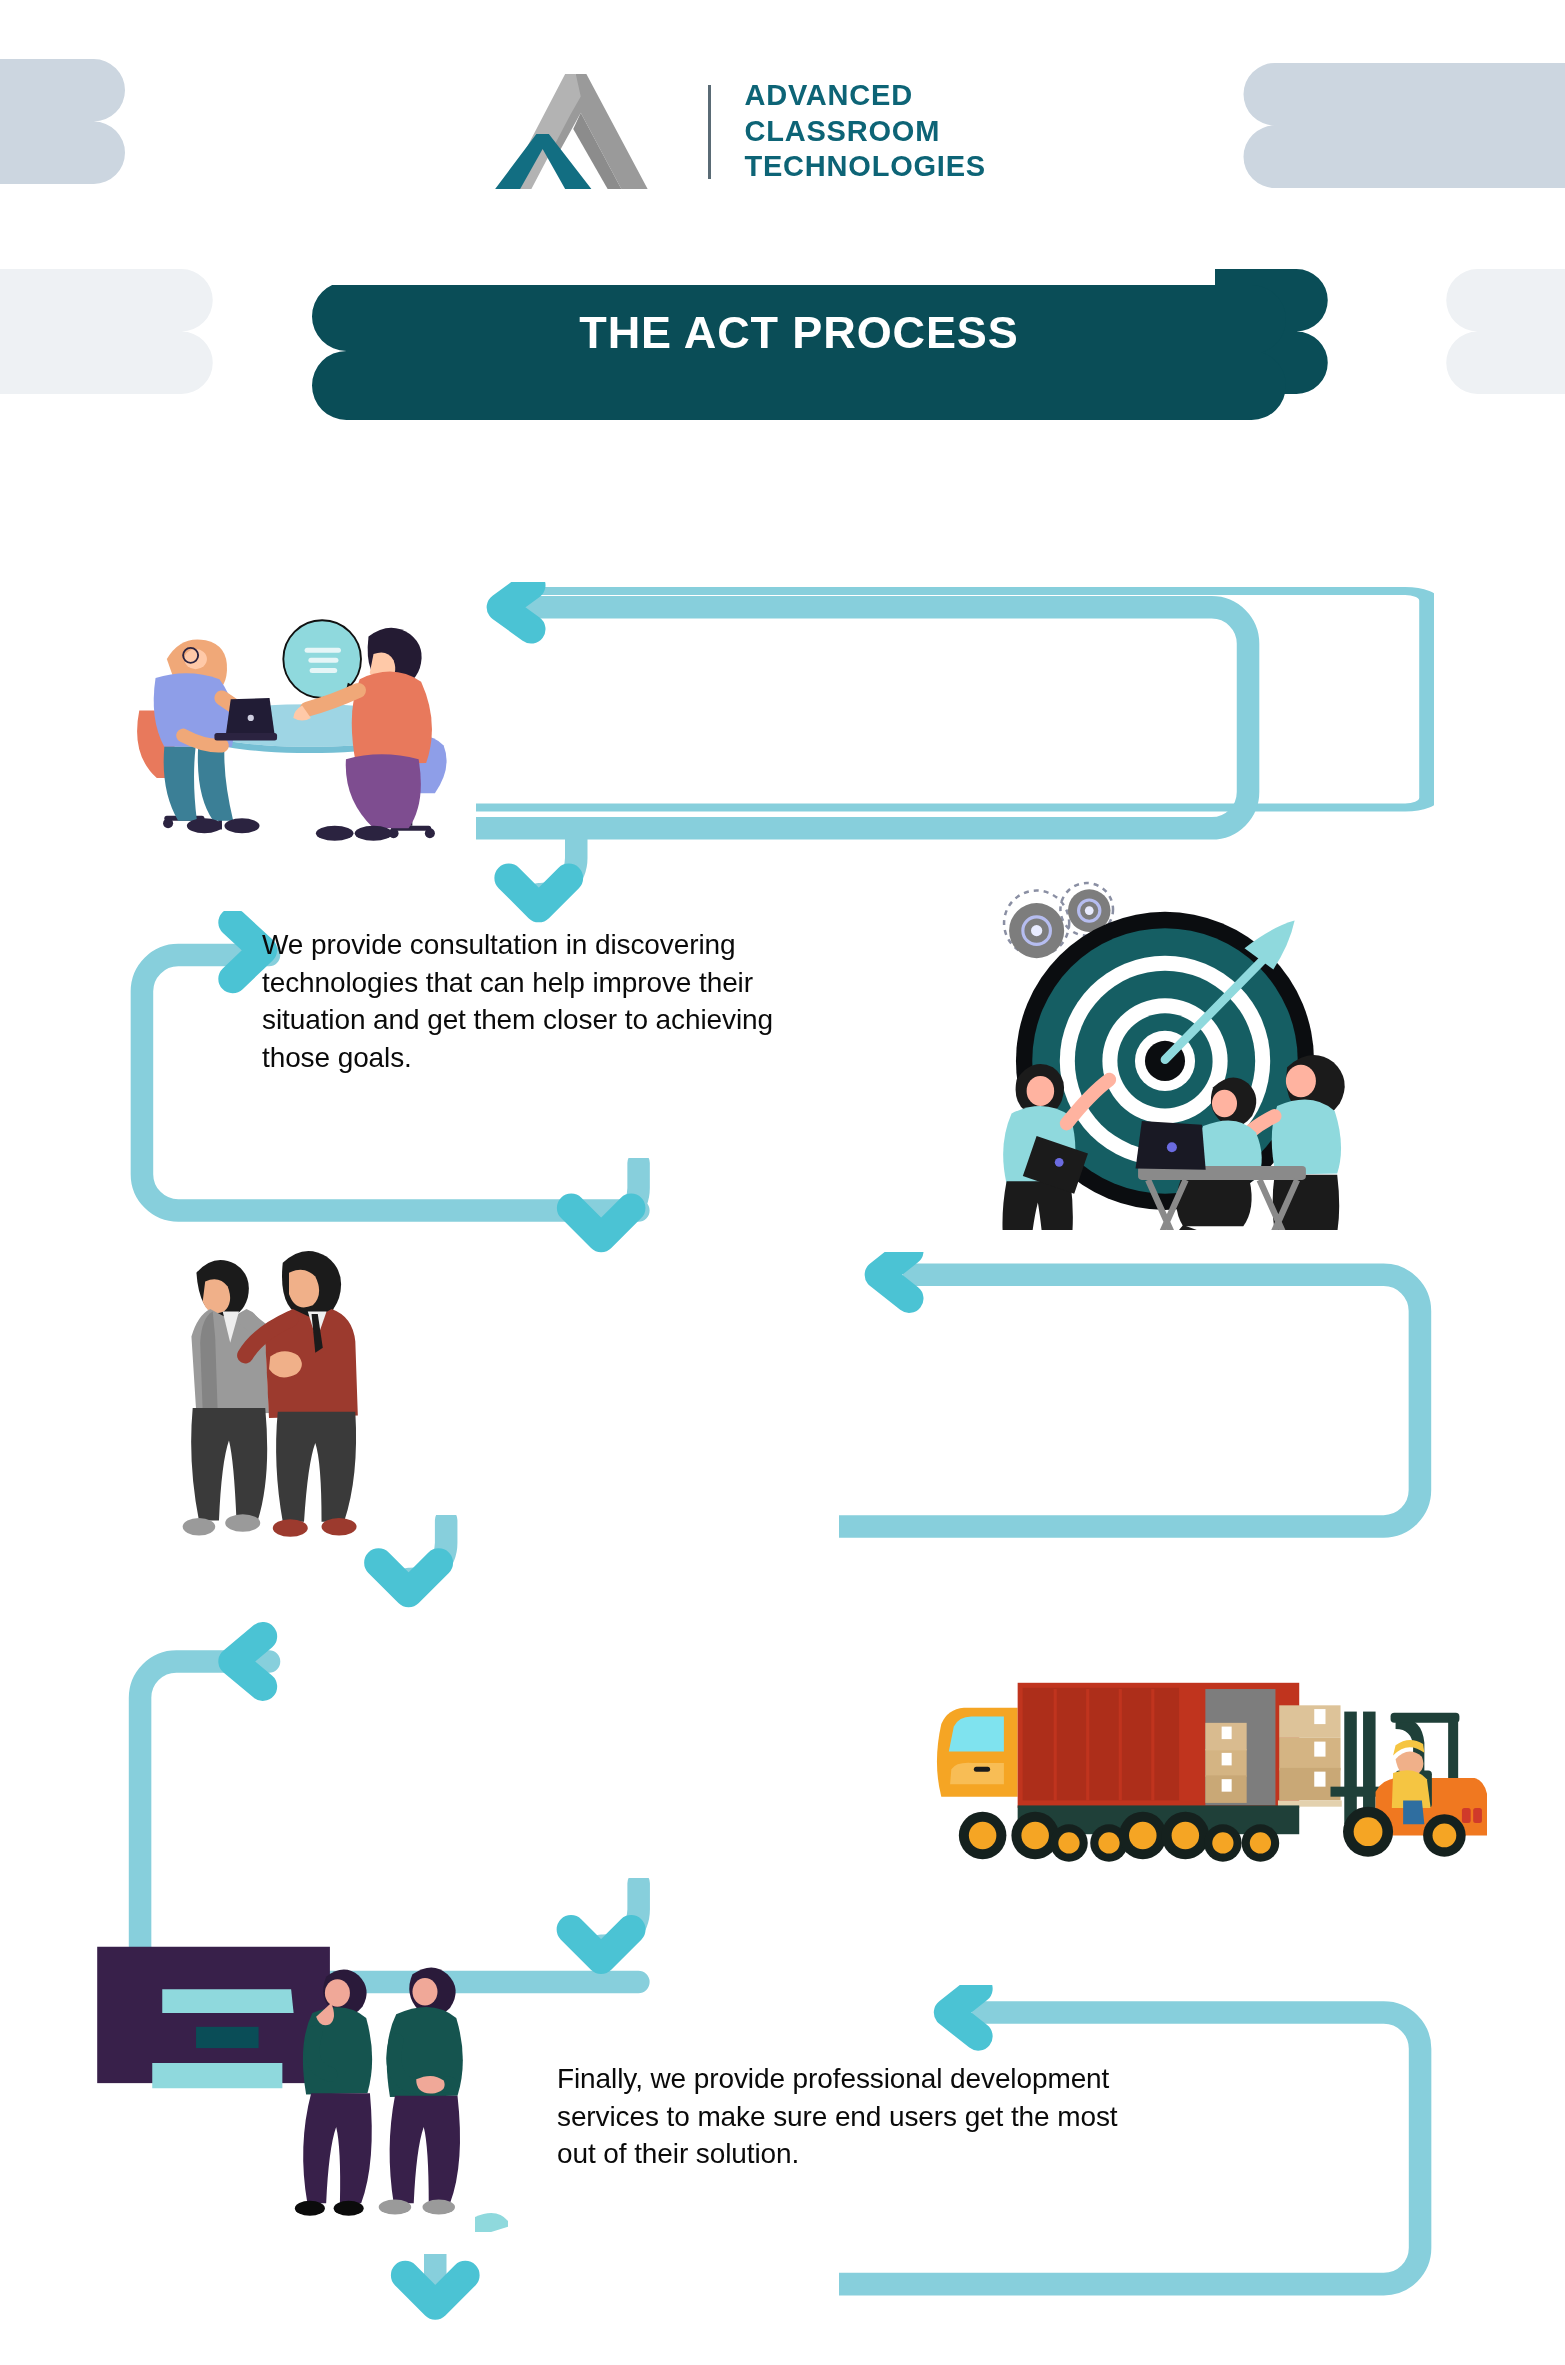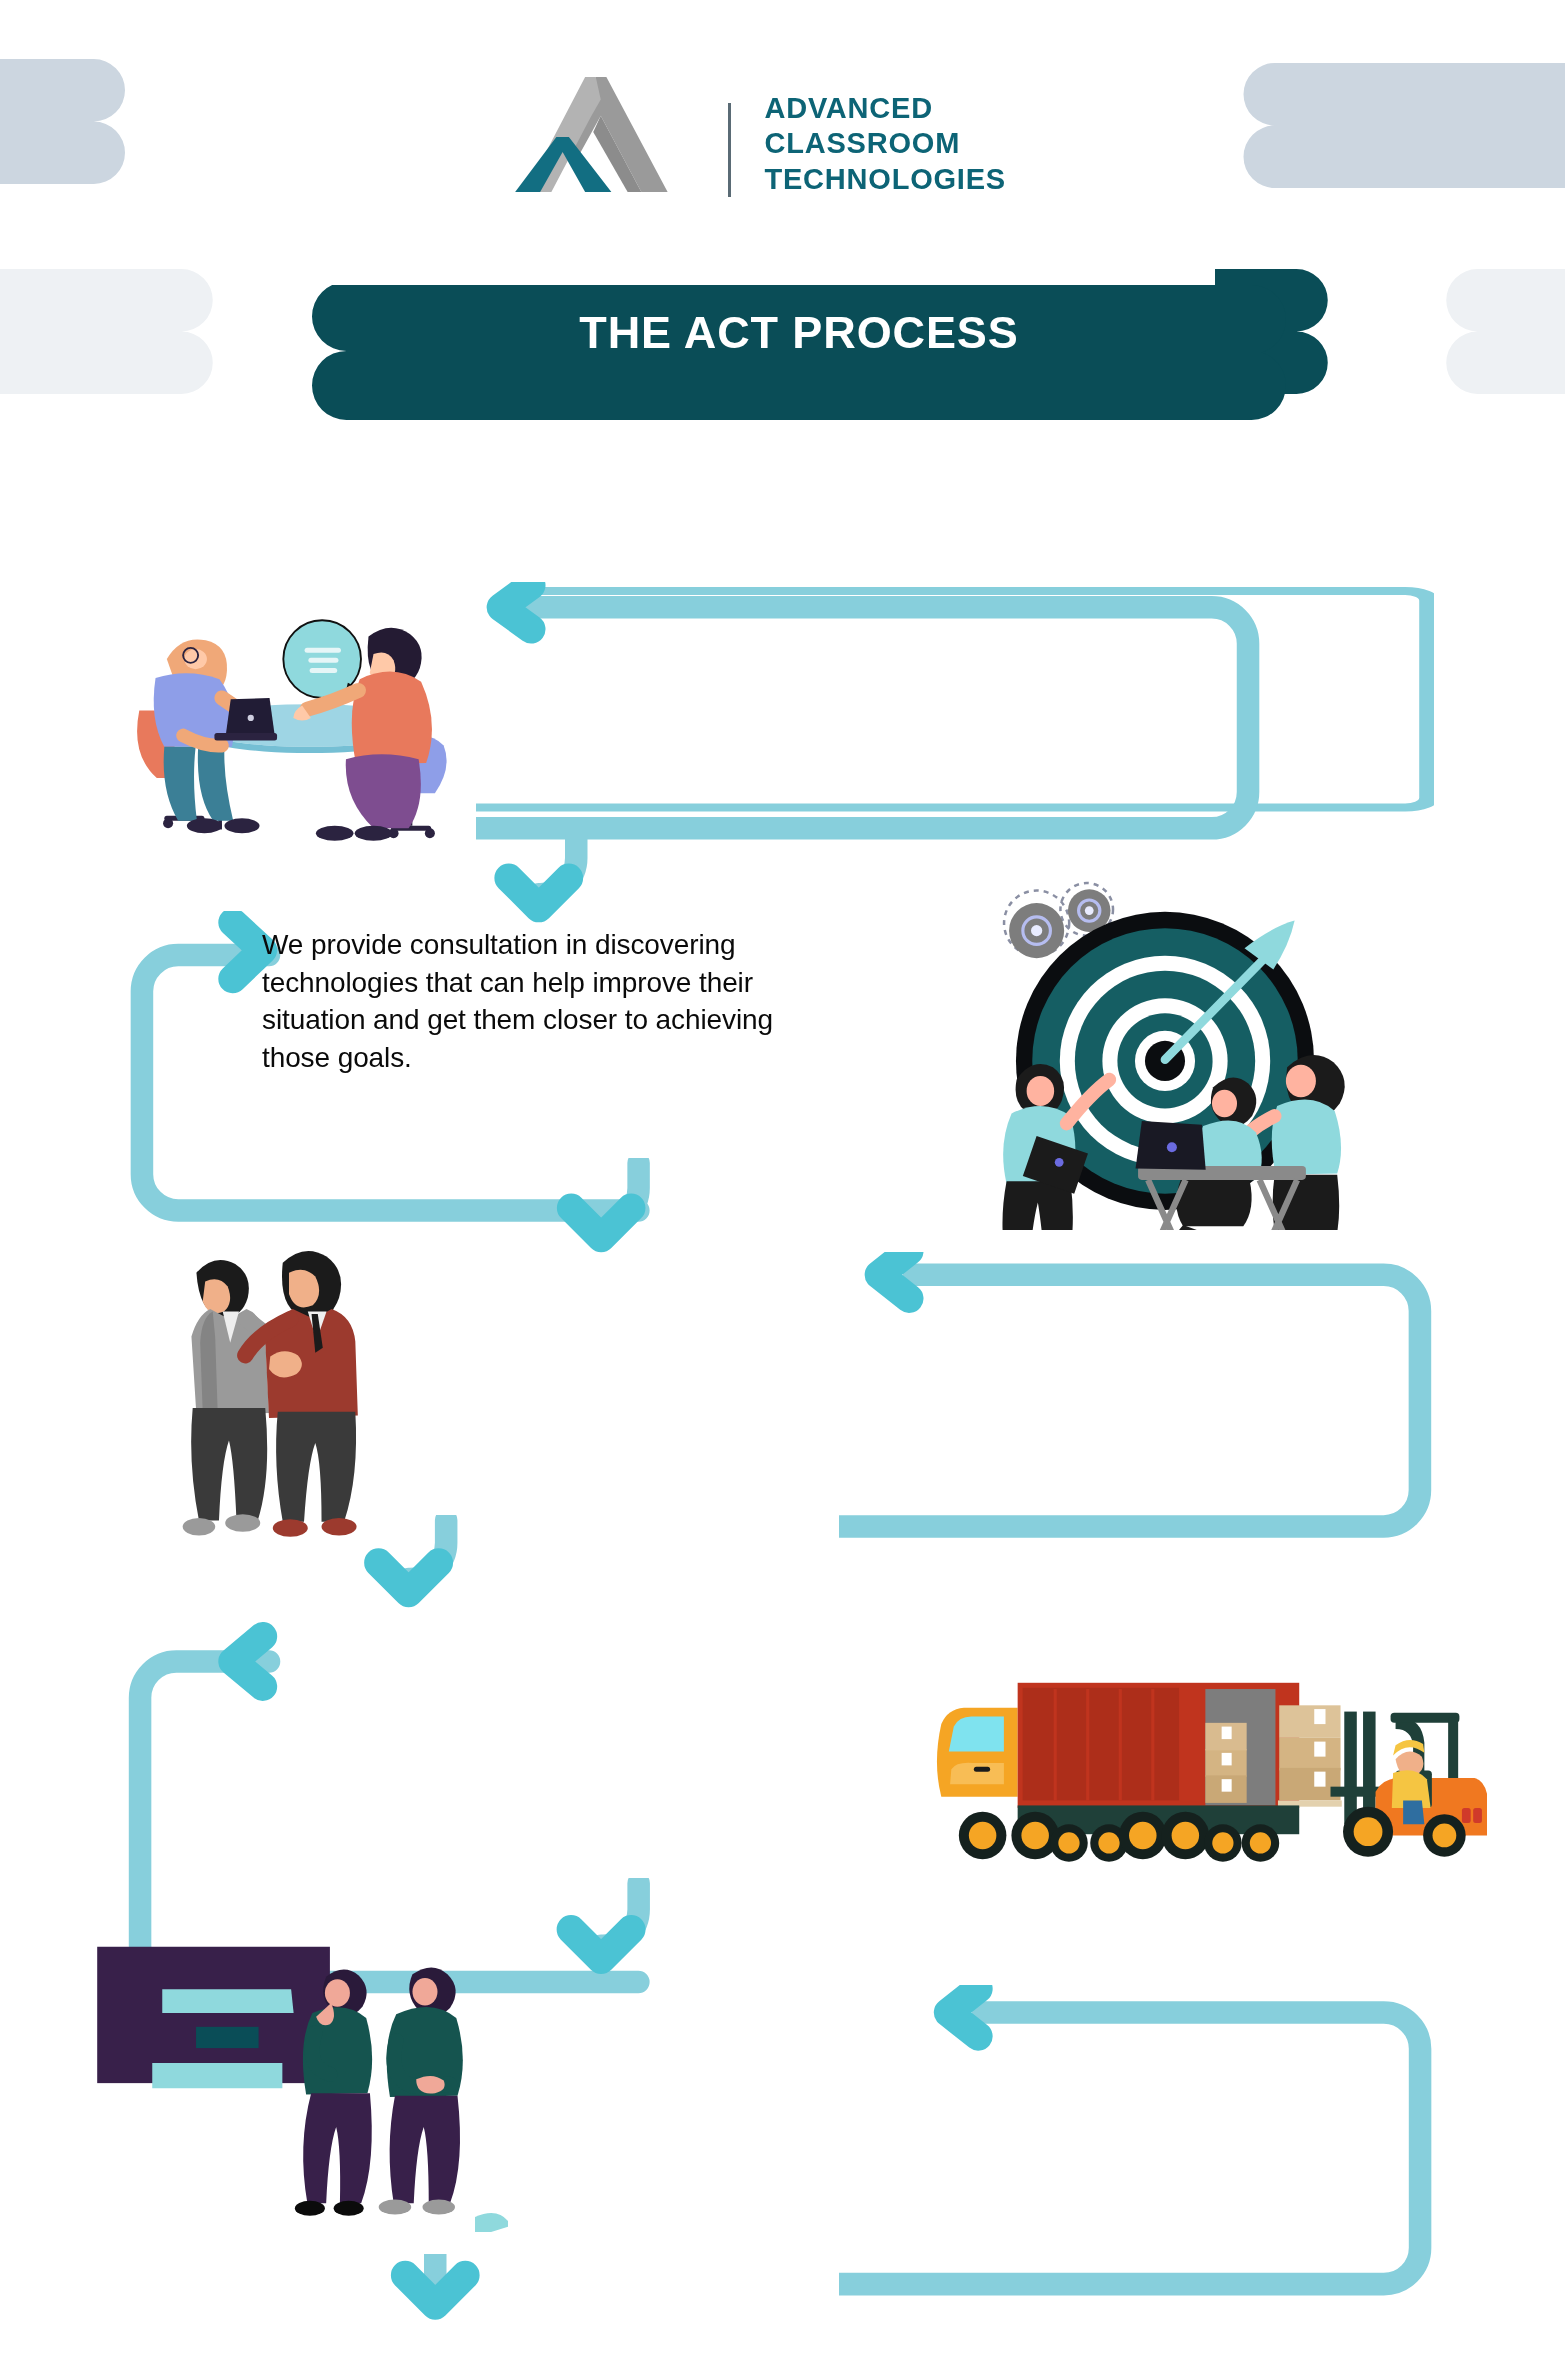--- a/index.html
+++ b/index.html
@@ -5,22 +5,22 @@
   html,body{margin:0;padding:0;background:#ffffff;}
   body{width:1565px;height:2366px;position:relative;overflow:hidden;
        font-family:"Liberation Sans",sans-serif;background:#fff;}
   .page{position:absolute;inset:0;width:1565px;height:2366px;background:#fff;}
 
   
   .ribbon{position:absolute;}
 
   
   #header{position:absolute;left:0;top:0;width:1565px;height:238px;}
-  #logo-wrap{position:absolute;left:511px;top:66px;width:564px;height:131px;
-             display:flex;align-items:flex-end;gap:4px;}
+  #logo-wrap{position:absolute;left:491px;top:66px;width:564px;height:131px;
+             display:flex;align-items:center;gap:4px;}
   #logo-mark{width:207px;height:125px;flex:0 0 auto;}
   #logo-divider{width:3.1px;height:94px;background:#5a6b75;margin:0 29px 0 6.3px;flex:0 0 auto;}
   #logo-text{display:flex;flex-direction:column;justify-content:center;}
   #logo-text span{color:#0d6476;font-weight:bold;font-size:29px;letter-spacing:0.8px;
                   line-height:1.22;font-family:"Liberation Sans",sans-serif;}
 
   
   #title-banner{position:absolute;left:312px;top:285px;width:974px;height:135px;}
   #title-text{position:absolute;left:312px;top:285px;width:974px;height:95px;
               display:flex;align-items:center;justify-content:center;
@@ -381,15 +381,18 @@
     <path d="M492,122 q58,-26 96,6 q20,66 2,124 l-108,2 q-14,-84 10,-132 Z" fill="#15544f"></path>
     <path d="M490,252 h100 q12,108 -12,172 l-34,0 q0,-90 -8,-122 q-12,34 -16,122 l-32,0 q-14,-88 2,-172 Z" fill="#38204a"></path>
     <ellipse cx="490" cy="430" rx="26" ry="12" fill="#9a9a9a"></ellipse>
     <ellipse cx="560" cy="430" rx="26" ry="12" fill="#9a9a9a"></ellipse>
     <path d="M492,164 q-14,56 24,72 l62,-2" stroke="#15544f" stroke-width="24" fill="none" stroke-linecap="round"></path>
     <path d="M524,226 q26,-12 44,2 q6,16 -14,20 q-30,4 -30,-22 Z" fill="#f0a898"></path>
 
     <path d="M618,446 q40,-18 58,14 l-58,18 Z" fill="#8fd9dd"></path>
   </svg>
 
+  <div class="step-text" style="left:557px;top:2060px;width:701px;">Finally, we provide professional development
+services to make sure end users get the most
+out of their solution.</div>
 
 </div>
 
 
 </body></html>

